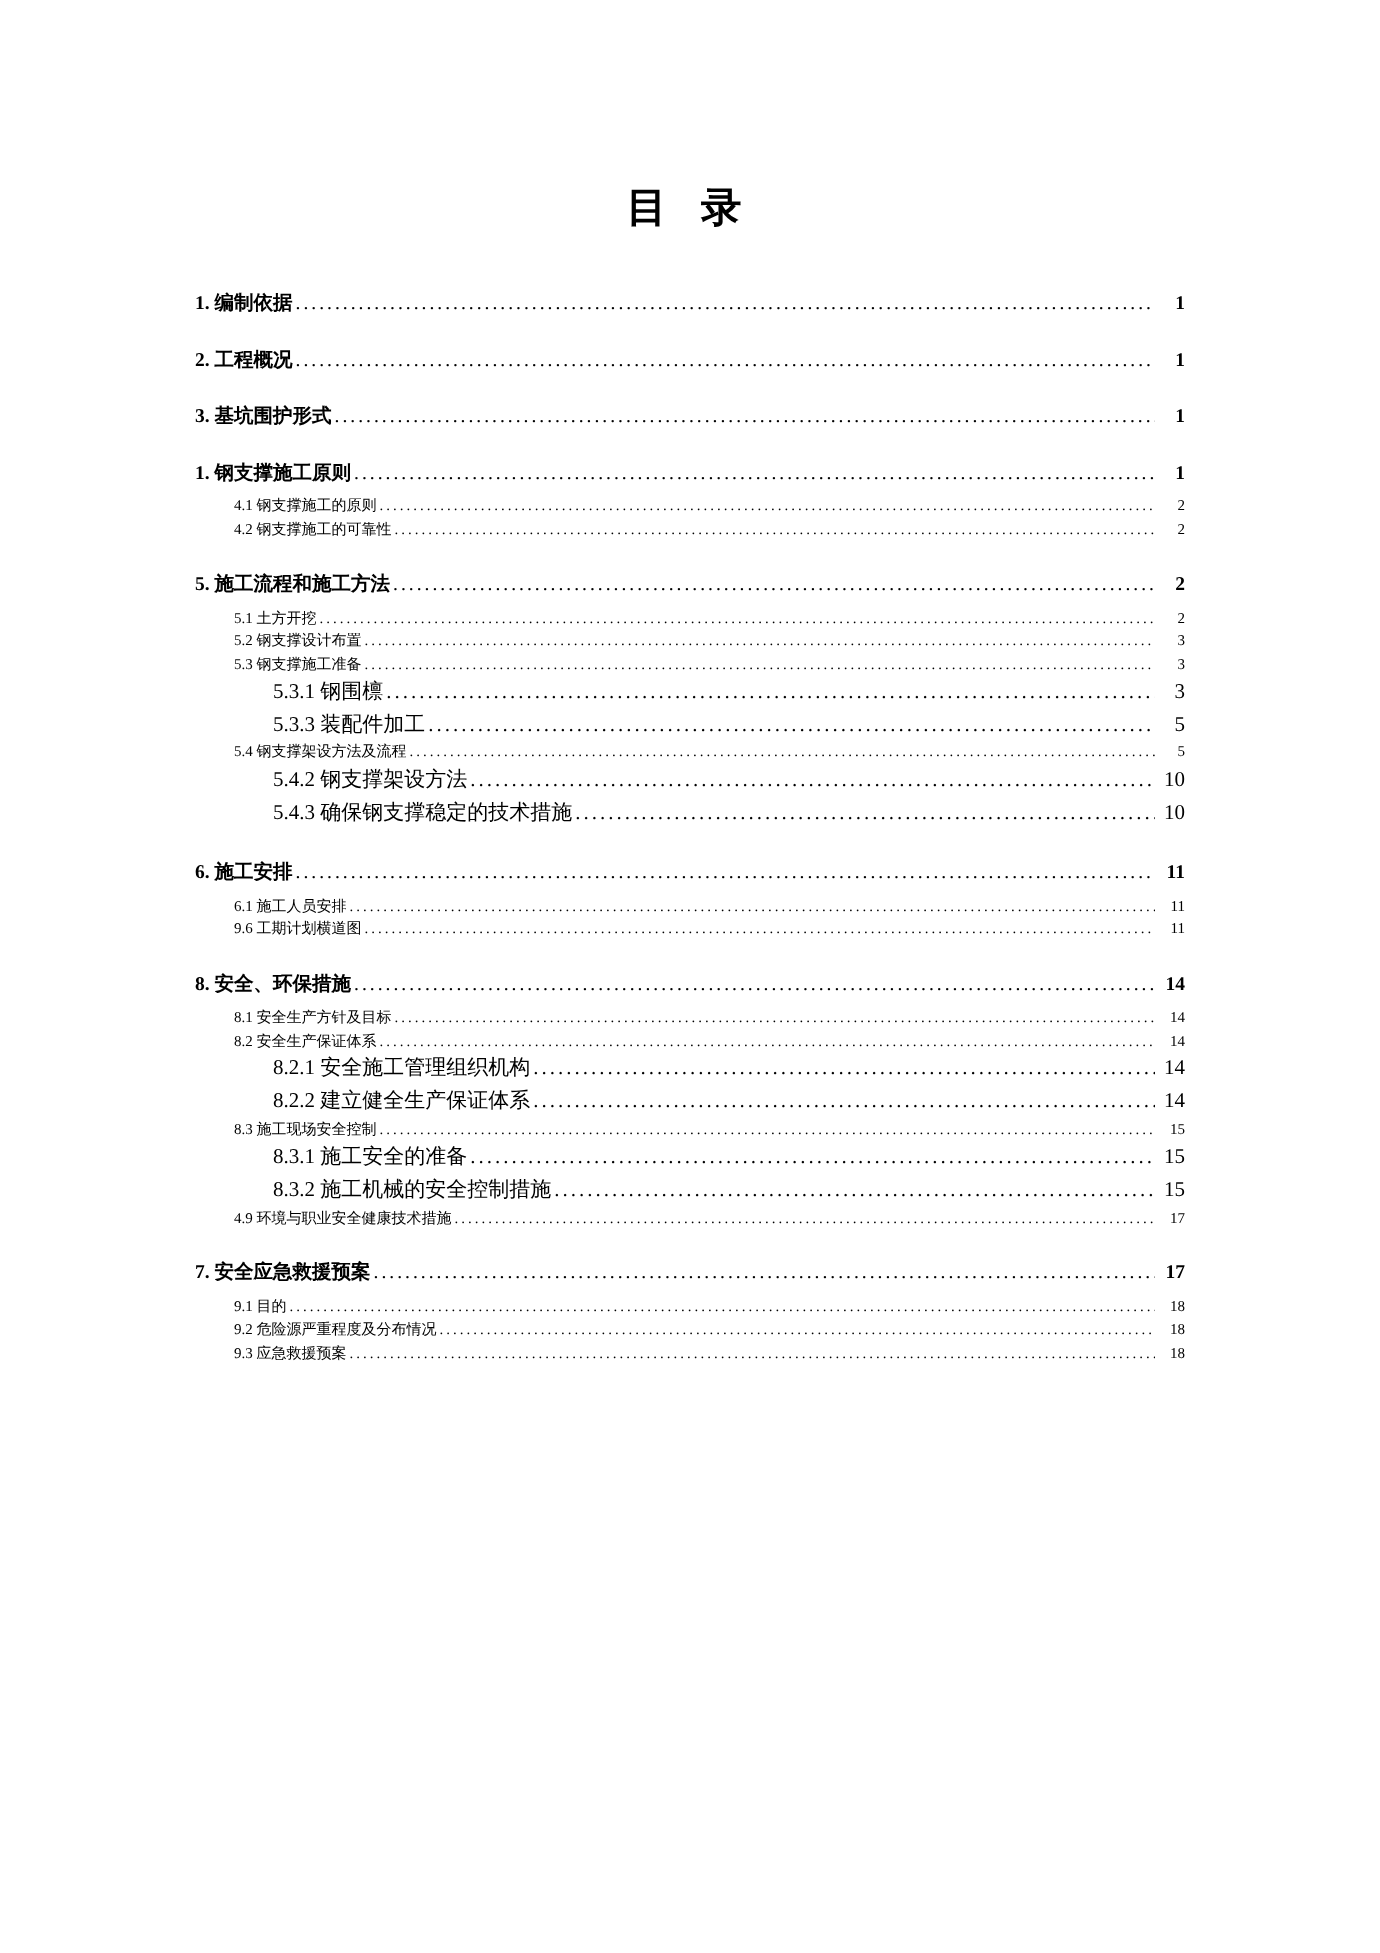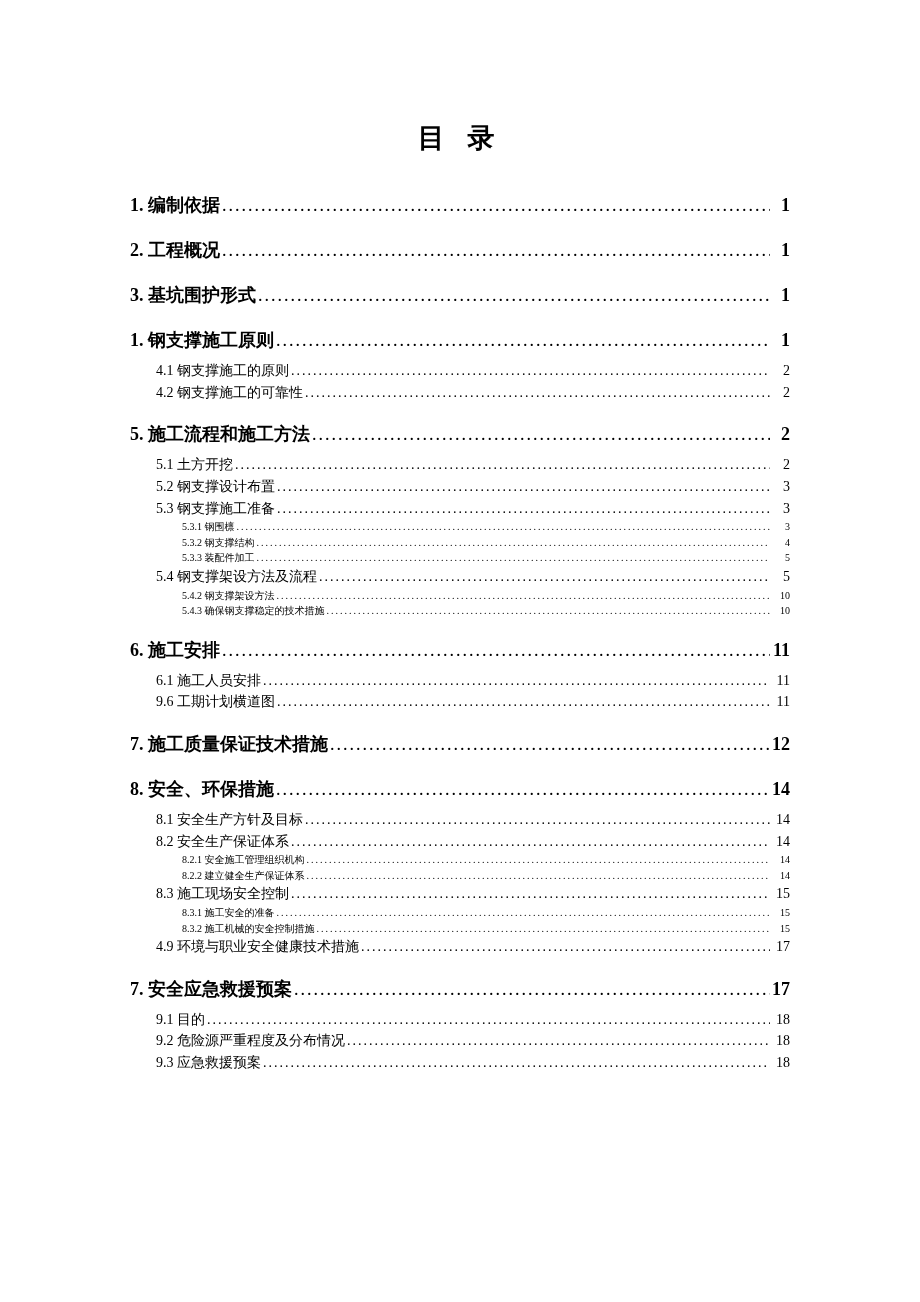--- a/index.html
+++ b/index.html
@@ -20,35 +20,35 @@
     }
     .toc-entry {
       display: flex;
       align-items: baseline;
       font-size: 14px;
       line-height: 1.5;
       white-space: nowrap;
     }
     .level-1 {
       font-weight: bold;
-      font-size: 18px;
+      font-size: 13px;
       margin-top: 18px;
       margin-bottom: 6px;
     }
     .level-1:first-of-type { margin-top: 0; }
     .level-2 {
       font-weight: normal;
       padding-left: 26px;
-      font-size: 14px;
+      font-size: 10px;
       line-height: 1.55;
     }
     .level-3 {
       font-weight: normal;
       padding-left: 52px;
-      font-size: 10px;
+      font-size: 14px;
       line-height: 1.55;
     }
     .entry-label { flex-shrink: 0; }
     .entry-dots {
       flex: 1;
       overflow: hidden;
       letter-spacing: 2px;
       font-weight: normal;
       margin: 0 2px;
     }
@@ -118,25 +118,20 @@
       <span class="entry-label">5.3 钢支撑施工准备</span> 
       <span class="entry-dots"></span>
       <span class="entry-page">3</span>
     </div>
     <div class="toc-entry level-3">
       <span class="entry-label">5.3.1 钢围檩</span> 
       <span class="entry-dots"></span>
       <span class="entry-page">3</span>
     </div>
     <div class="toc-entry level-3">
-      <span class="entry-label">5.3.2 钢支撑结构</span> 
-      <span class="entry-dots"></span>
-      <span class="entry-page">4</span>
-    </div>
-    <div class="toc-entry level-3">
       <span class="entry-label">5.3.3 装配件加工</span> 
       <span class="entry-dots"></span>
       <span class="entry-page">5</span>
     </div>
     <div class="toc-entry level-2">
       <span class="entry-label">5.4 钢支撑架设方法及流程</span> 
       <span class="entry-dots"></span>
       <span class="entry-page">5</span>
     </div>
     <div class="toc-entry level-3">
@@ -156,25 +151,20 @@
     </div>
     <div class="toc-entry level-2">
       <span class="entry-label">6.1 施工人员安排</span> 
       <span class="entry-dots"></span>
       <span class="entry-page">11</span>
     </div>
     <div class="toc-entry level-2">
       <span class="entry-label">9.6 工期计划横道图</span> 
       <span class="entry-dots"></span>
       <span class="entry-page">11</span>
-    </div>
-    <div class="toc-entry level-1">
-      <span class="entry-label">7. 施工质量保证技术措施</span> 
-      <span class="entry-dots"></span>
-      <span class="entry-page">12</span>
     </div>
     <div class="toc-entry level-1">
       <span class="entry-label">8. 安全、环保措施</span> 
       <span class="entry-dots"></span>
       <span class="entry-page">14</span>
     </div>
     <div class="toc-entry level-2">
       <span class="entry-label">8.1 安全生产方针及目标</span> 
       <span class="entry-dots"></span>
       <span class="entry-page">14</span>

